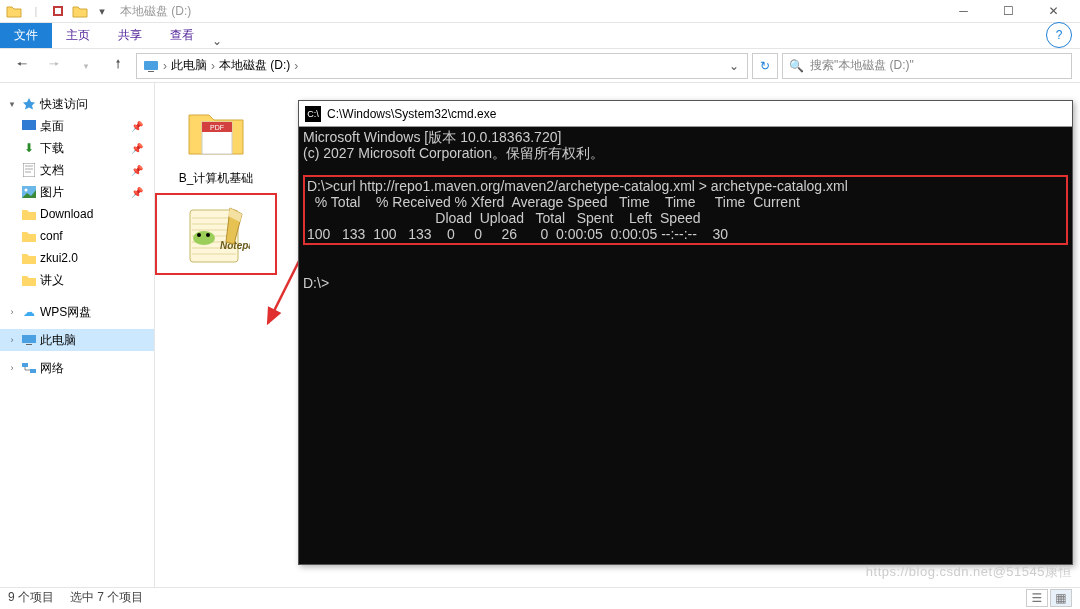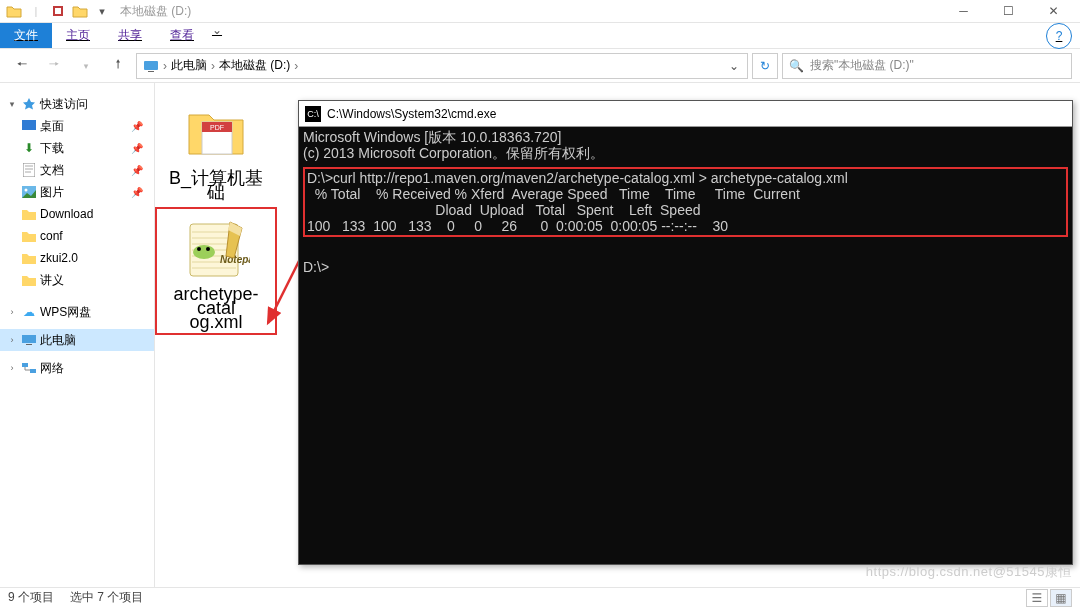--- a/index.html
+++ b/index.html
@@ -3,21 +3,21 @@
 <meta charset="utf-8">
 <style>
 * { margin:0; padding:0; box-sizing:border-box; font-family:"Microsoft YaHei","Segoe UI",sans-serif; }
 body { width:1080px; height:609px; background:#fff; position:relative; overflow:hidden; font-size:12px; color:#000; }
 .titlebar { height:23px; background:#fff; display:flex; align-items:center; padding:0 4px; border-bottom:1px solid #e5e5e5; }
 .titlebar .qat { display:flex; align-items:center; gap:2px; }
 .titlebar .qat-icon { width:20px; height:20px; display:flex; align-items:center; justify-content:center; font-size:11px; }
 .titlebar .title { margin-left:8px; color:#999; font-size:12px; }
 .titlebar .win-controls { margin-left:auto; display:flex; }
 .titlebar .win-controls span { width:45px; height:23px; display:flex; align-items:center; justify-content:center; color:#555; }
-.ribbon-tabs { height:25px; display:flex; align-items:flex-start;text-decoration:underline; }
+.ribbon-tabs { height:25px; display:flex; align-items:flex-end; }
 .ribbon-tabs .tab { padding:0 14px; height:25px; display:flex; align-items:center; color:#4c1d95; }
 .ribbon-tabs .tab.file { background:#1e80d7; color:#fff; }
 .ribbon-tabs .help { margin-left:auto; width:26px; height:26px; border:1px solid #1e80d7; border-radius:50%; display:flex; align-items:center; justify-content:center; color:#1e80d7; margin-right:8px; }
 .ribbon-tabs .chev { width:18px; display:flex; align-items:center; justify-content:center; color:#555; margin-right:4px;}
 .navbar { height:35px; display:flex; align-items:center; padding:2px 8px; gap:4px; border-top:1px solid #e5e5e5; border-bottom:1px solid #e5e5e5; }
 .nav-btn { width:28px; height:28px; display:flex; align-items:center; justify-content:center; color:#555; }
 .nav-btn.disabled { color:#bbb; }
 .addrbar { flex:1; height:26px; border:1px solid #ccc; display:flex; align-items:center; padding:0 4px; }
 .addrbar .crumb { display:flex; align-items:center; gap:2px; padding:0 2px; }
 .addrbar .sep { color:#777; padding:0 2px; }
@@ -28,31 +28,31 @@
 .content { display:flex; height:calc(609px - 23px - 25px - 35px - 22px); }
 .sidebar { width:155px; border-right:1px solid #e5e5e5; padding:10px 0; }
 .side-item { display:flex; align-items:center; padding:2px 6px; height:22px; gap:2px; }
 .side-item .exp { width:12px; text-align:center; color:#666; font-size:9px; }
 .side-item .ficon { width:18px; height:16px; display:flex; align-items:center; justify-content:center; }
 .side-item.selected { background:#cce8ff; }
 .side-pin { margin-left:auto; color:#888; font-size:10px; padding-right:4px;}
 .files { flex:0 0 135px; padding:14px 6px; }
 .file-item { width:110px; text-align:center; margin-bottom:14px; }
 .file-item .thumb { width:70px; height:70px; margin:0 auto 4px; display:flex; align-items:center; justify-content:center; }
-.file-item .name { font-size:18px; line-height:14px; word-break:break-word; }
+.file-item .name { font-size:12px; line-height:14px; word-break:break-word; }
 .file-item.selected { outline:2px solid #e03030; outline-offset:4px; }
 .folder-svg { width:60px; height:50px; }
 .statusbar { height:20px; border-top:1px solid #e5e5e5; display:flex; align-items:center; padding:0 8px; color:#444; gap:16px; }
 .statusbar .view-tog { margin-left:auto; display:flex; gap:2px; }
 .statusbar .view-tog span { width:22px; height:18px; border:1px solid #ccc; display:flex; align-items:center; justify-content:center; color:#777;}
 .cmd-window { position:absolute; left:298px; top:100px; width:775px; height:465px; background:#0c0c0c; border:1px solid #555; box-shadow:2px 2px 6px rgba(0,0,0,.3); }
 .cmd-title { height:26px; background:#fff; color:#000; display:flex; align-items:center; padding:0 6px; font-size:12px; border-bottom:1px solid #999; }
 .cmd-title .cicon { width:16px; height:16px; background:#000; color:#fff; font-size:9px; display:flex; align-items:center; justify-content:center; margin-right:6px; }
 .cmd-body { padding:2px 4px; font-family:"Consolas","NSimSun",monospace; font-size:14px; color:#ccc; white-space:pre; line-height:16px; }
-.cmd-highlight { border:2px solid #e03030; padding:1px 2px; margin:6px 0; }
+.cmd-highlight { border:2px solid #e03030; padding:1px 2px; margin:14px 0; }
 .arrow { position:absolute; left:258px; top:218px; pointer-events:none; }
 .watermark { position:absolute; right:8px; bottom:28px; color:#ccc; font-size:13px; letter-spacing:.5px;}
 svg { display:block; }
 </style>
 </head>
 <body>
 
 <div class="titlebar">
   <div class="qat">
     <span class="qat-icon">
@@ -252,23 +252,20 @@
           <rect x="8" y="10" width="48" height="52" fill="#fdf6d8" stroke="#c9b868" rx="3"></rect>
           <path d="M10 18h44M10 24h44M10 30h44M10 36h44M10 42h44M10 48h44M10 54h44" stroke="#c9b868" stroke-width=".5"></path>
           <ellipse cx="22" cy="38" rx="11" ry="7" fill="#9ccf5a"></ellipse>
           <circle cx="17" cy="35" r="2" fill="#000"></circle>
             <circle cx="26" cy="35" r="2" fill="#000"></circle>
           <text x="38" y="49" font-size="10" fill="#6b5a1a" font-style="italic" font-weight="bold">Notepad</text>
           <path d="M48 8l12 6-8 30-8-2z" fill="#e6c252" stroke="#b89030"></path>
           <path d="M48 8l12 6-2 8-12-6z" fill="#f4e0a0"></path>
         </svg>
       </div>
-      <div class="name">
-        <span>archetype-catal</span><br><span>og.xml</span>
-      </div>
     </div>
   </div>
 </div>
 
 <div class="statusbar">
   <span>9 个项目</span>
   <span>选中 7 个项目</span>
   <div class="view-tog">
     <span>☰</span>
     <span style="background:#e8f0fa;">▦</span>
@@ -283,21 +280,21 @@
     </defs>
   <line x1="60" y1="5" x2="10" y2="105" stroke="#e03030" stroke-width="2.5" marker-end="url(#ah)"></line>
 </svg>
 
 <div class="cmd-window">
   <div class="cmd-title">
     <span class="cicon">C:\</span>
     <span>C:\Windows\System32\cmd.exe</span>
   </div>
   <div class="cmd-body"><span>Microsoft Windows [版本 10.0.18363.720]</span>
-<span>(c) 2013 Microsoft Corporation。保留所有权利。</span>
+<span>(c) 2027 Microsoft Corporation。保留所有权利。</span>
 <div class="cmd-highlight"><span>D:\&gt;curl http://repo1.maven.org/maven2/archetype-catalog.xml &gt; archetype-catalog.xml</span>
 <span>  % Total    % Received % Xferd  Average Speed   Time    Time     Time  Current</span>
 <span>                                 Dload  Upload   Total   Spent    Left  Speed</span>
 <span>100   133  100   133    0     0     26      0  0:00:05  0:00:05 --:--:--    30</span></div>
 <span>D:\&gt;</span></div>
 </div>
 
 <div class="watermark">https://blog.csdn.net@51545康恒</div>
 
 </body></html>

